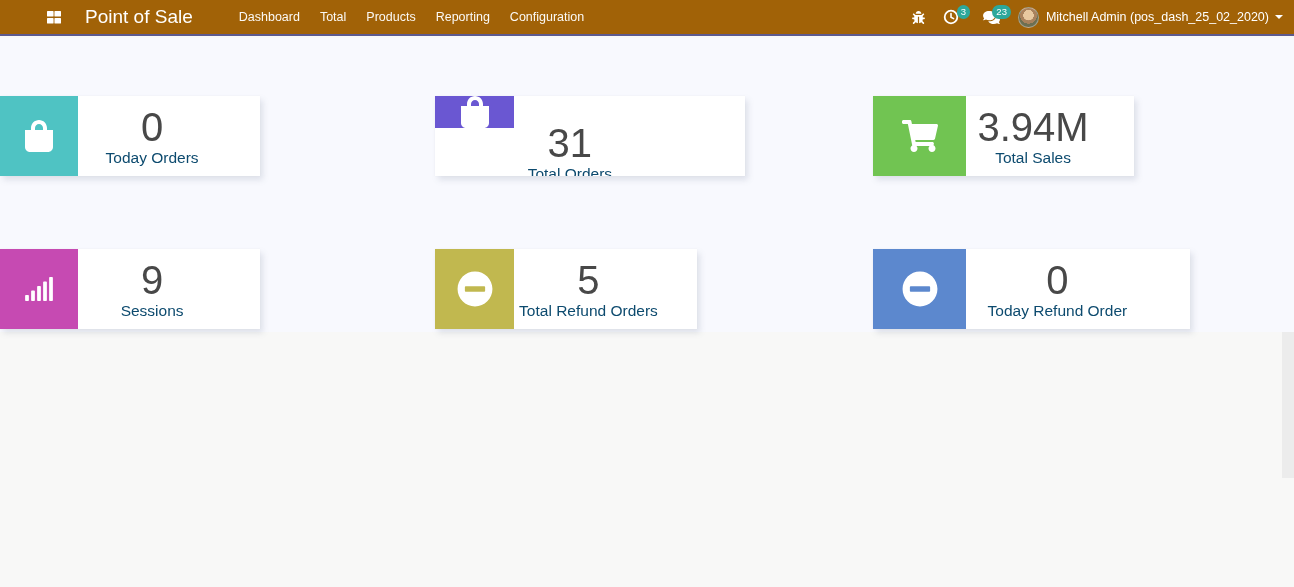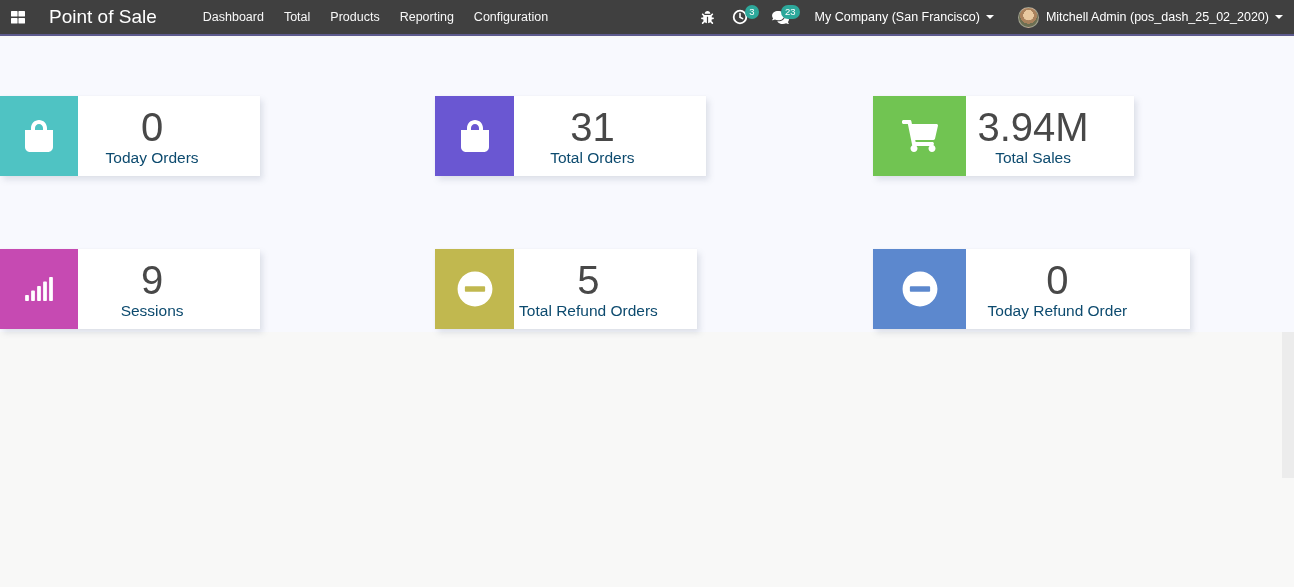--- a/index.html
+++ b/index.html
@@ -54,21 +54,21 @@
   .content-top {
     position: absolute; top: 38px; left: 0; width: 100%; height: 294px;
     background: #f8f9fe;
   }
   .kpi-card {
     position: absolute; height: 80px; background: #ffffff; display: flex;
     box-shadow: 3px 4px 6px rgba(110,120,145,.18), 0 0 1px rgba(0,0,0,.06);
     cursor: pointer;
   }
   .c0 { left: 0;     top: 96px;  width: 260px; }
-  .c1 { left: 435px; top: 96px;  width: 271px; }
+  .c1 { left: 435px; top: 96px;  width: 310px; flex-direction: column; }
   .c2 { left: 873px; top: 96px;  width: 261px; }
   .c3 { left: 0;     top: 249px; width: 260px; }
   .c4 { left: 435px; top: 249px; width: 262px; }
   .c5 { left: 873px; top: 249px; width: 317px; }
   .kpi-icon {
     width: 78px; flex: none; display: flex; align-items: center; justify-content: center;
     color: #fff;
   }
   .c1 .kpi-icon, .c4 .kpi-icon { width: 79px; }
   .c2 .kpi-icon, .c5 .kpi-icon { width: 93px; }
@@ -81,21 +81,21 @@
 
   .scrollbar-thumb {
     position: absolute; right: 0; top: 332px; width: 12px; height: 146px;
     background: #ececec; cursor: pointer;
   }
   svg { display: block; }
 </style>
 </head>
 <body style="background: rgb(248, 248, 247);">
 
-<header class="navbar" style="background: #404040; border-bottom-color: rgb(93, 90, 142);">
+<header class="navbar" style="background: #a16207; border-bottom-color: rgb(93, 90, 142); padding-left: 36px;">
   <button class="apps-btn">
     <span>
       <svg width="14" height="14" viewBox="0 0 512 512" fill="#fff">
           <path d="M296 32h192c13.3 0 24 10.7 24 24v160c0 13.3-10.7 24-24 24H296c-13.3 0-24-10.7-24-24V56c0-13.3 10.7-24 24-24zm-80 0H24C10.7 32 0 42.7 0 56v160c0 13.3 10.7 24 24 24h192c13.3 0 24-10.7 24-24V56c0-13.3-10.7-24-24-24zm80 256h192c13.3 0 24 10.7 24 24v160c0 13.3-10.7 24-24 24H296c-13.3 0-24-10.7-24-24V312c0-13.3 10.7-24 24-24zm-80 0H24c-13.3 0-24 10.7-24 24v160c0 13.3 10.7 24 24 24h192c13.3 0 24-10.7 24-24V312c0-13.3-10.7-24-24-24z"></path>
         </svg>
     </span>
   </button>
   <div class="brand">Point of Sale</div>
   <nav class="menu" id="navbar-menu">
       <span class="menu-item">Dashboard</span>
@@ -123,24 +123,20 @@
       <span class="badge" style="background: rgb(45, 168, 155);">3</span>
     </button>
     <button class="nav-btn" style="margin-left:6px;text-decoration:underline;">
       <span>
         <svg width="17" height="15" viewBox="0 0 576 512" fill="#fff">
             <path d="M416 192c0-88.4-93.1-160-208-160S0 103.6 0 192c0 34.3 14.1 65.9 38 92-13.4 30.2-35.5 54.2-35.8 54.5-2.2 2.3-2.8 5.7-1.5 8.7S4.8 352 8 352c36.6 0 66.9-12.3 88.7-25 32.2 15.7 70.3 25 111.3 25 114.9 0 208-71.6 208-160zm122 220c23.9-26 38-57.7 38-92 0-66.9-53.5-124.2-129.3-148.1.9 6.6 1.3 13.3 1.3 20.1 0 105.9-107.7 192-240 192-10.8 0-21.3-.8-31.7-1.9C207.8 439.6 281.8 480 368 480c41 0 79.1-9.2 111.3-25 21.8 12.7 52.1 25 88.7 25 3.2 0 6.1-1.9 7.3-4.8 1.3-3 .7-6.4-1.5-8.7-.3-.3-22.4-24.2-35.8-54.5z"></path>
           </svg>
       </span>
       <span class="badge" style="background: rgb(45, 168, 155);">23</span>
     </button>
-    <button class="nav-btn company-btn">
-      <span class="nav-text">My Company (San Francisco)</span>
-      <span class="caret"></span>
-    </button>
     <button class="nav-btn user-btn">
       <span class="avatar"></span>
       <span class="nav-text">Mitchell Admin (pos_dash_25_02_2020)</span>
       <span class="caret"></span>
     </button>
   </div>
 </header>
 
 <main>
   <div class="content-top" style="background: rgb(248, 249, 254);"></div>

